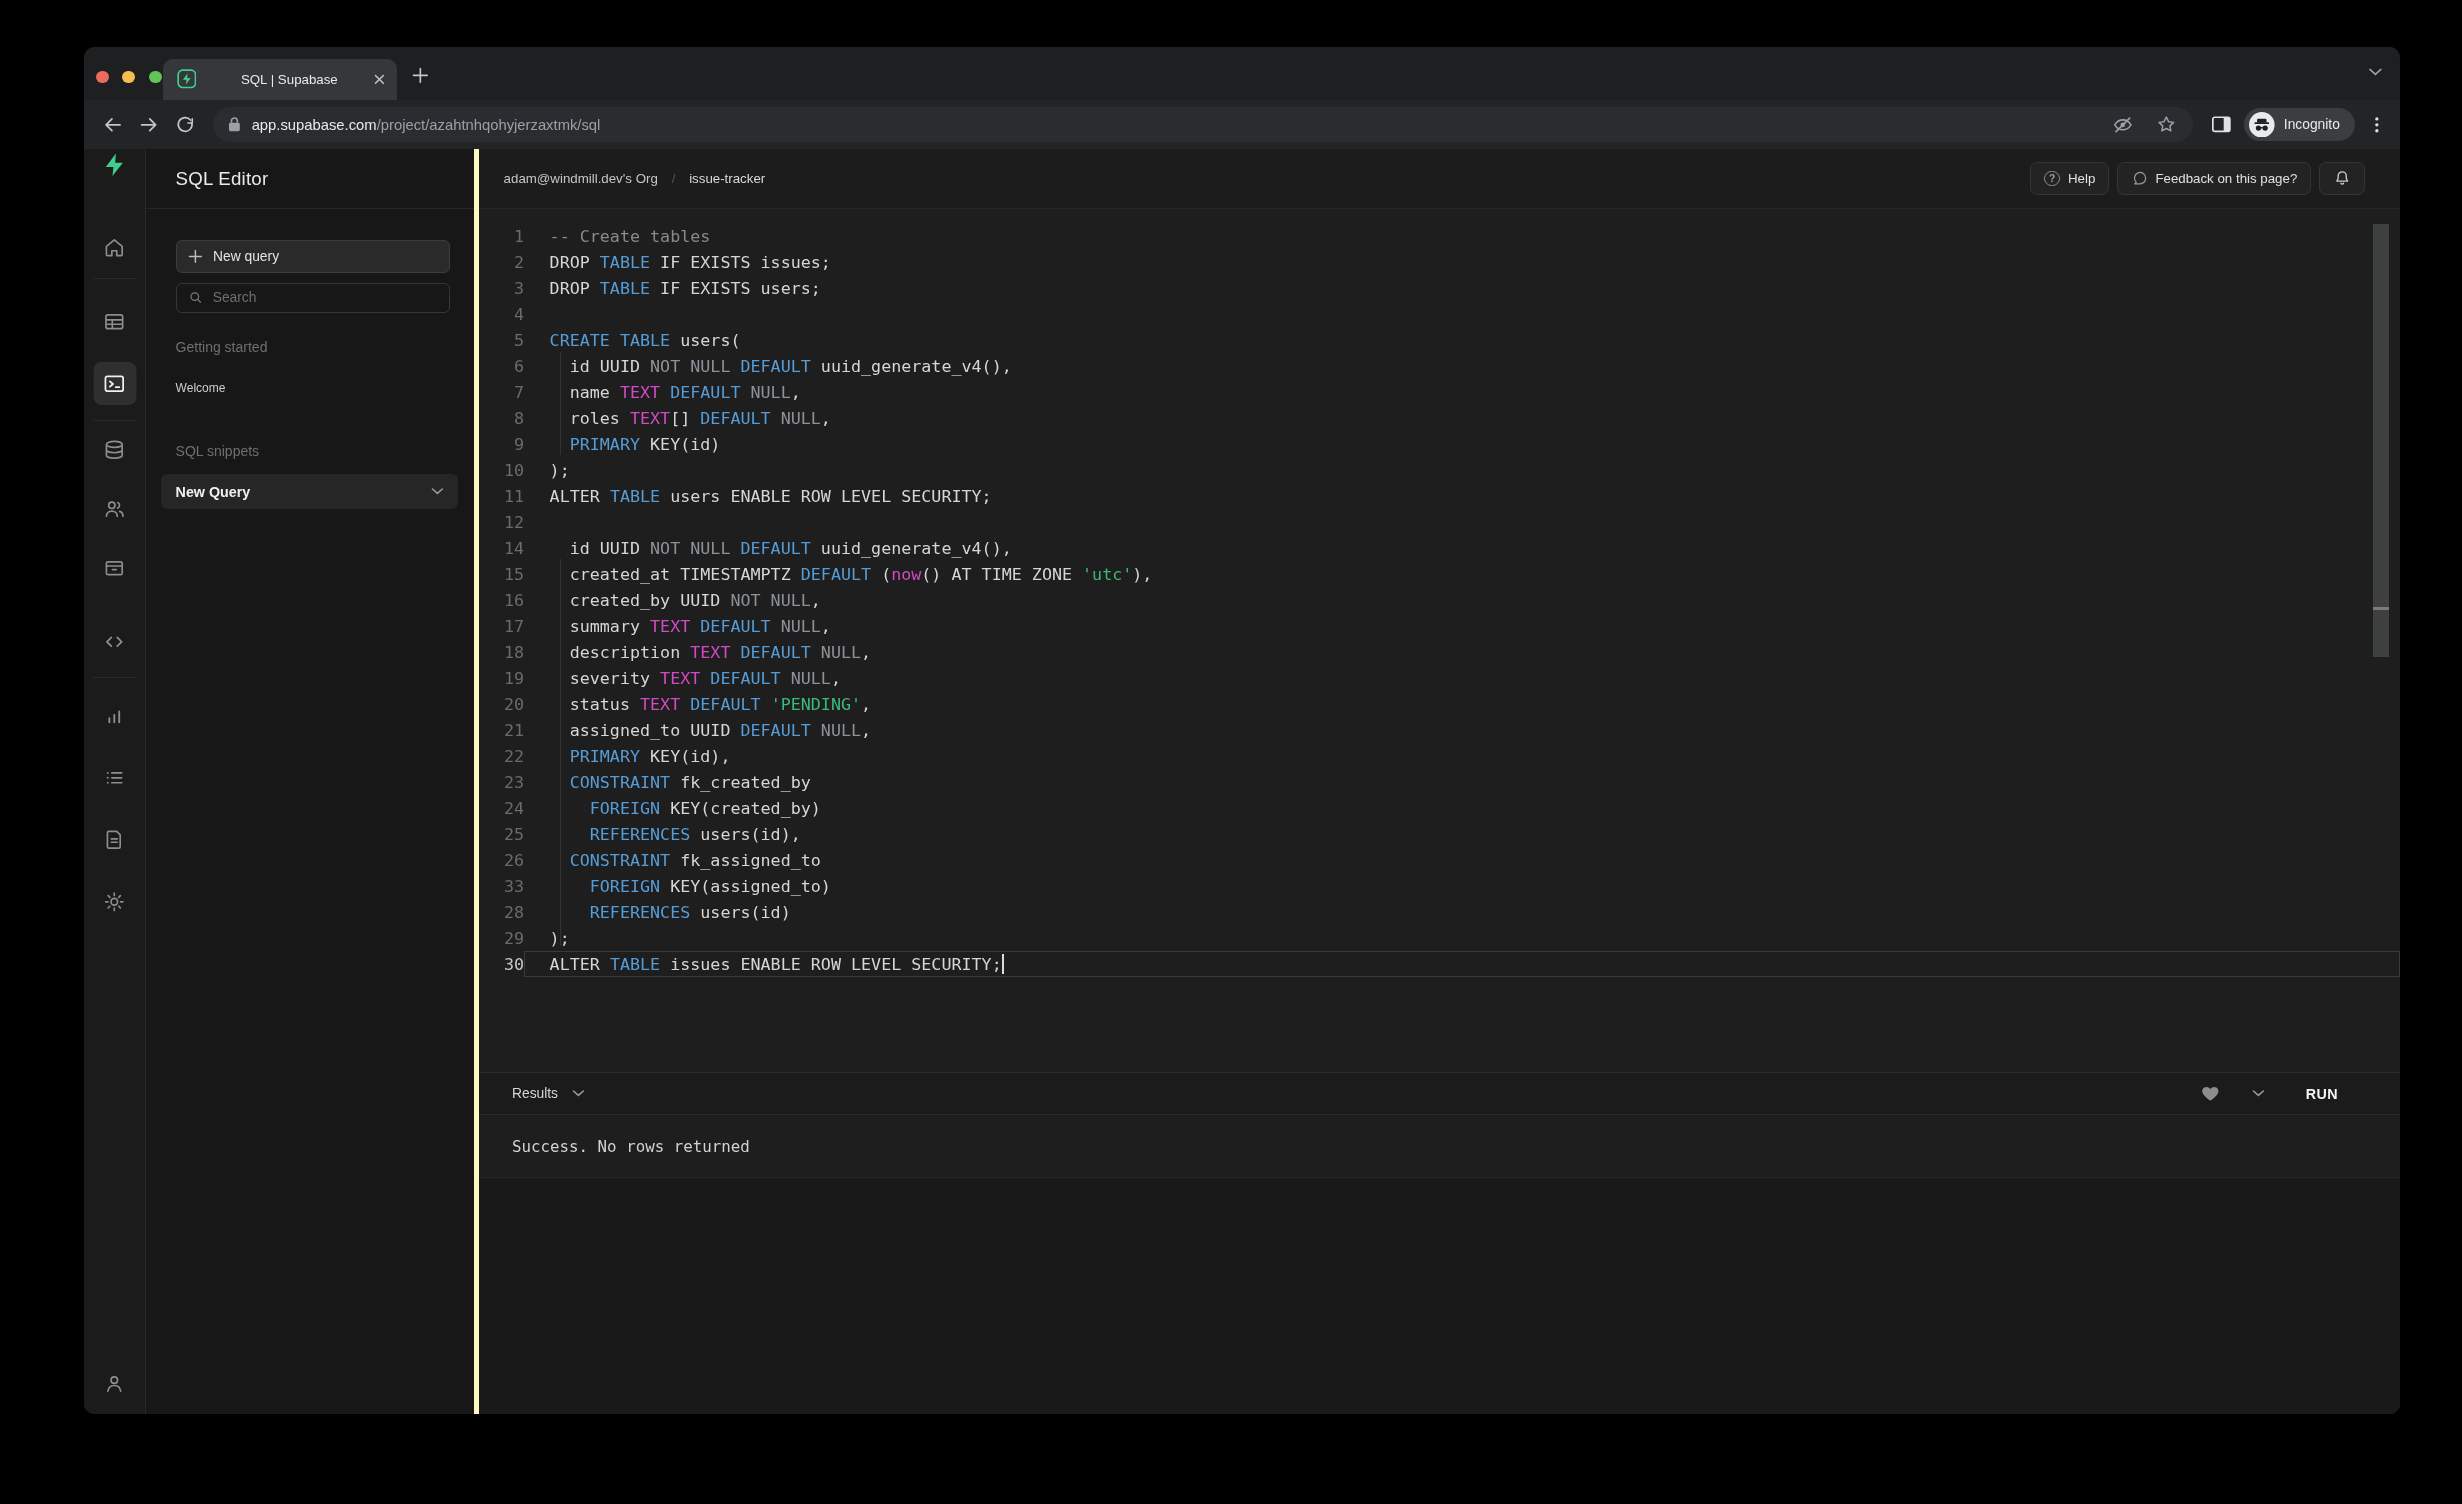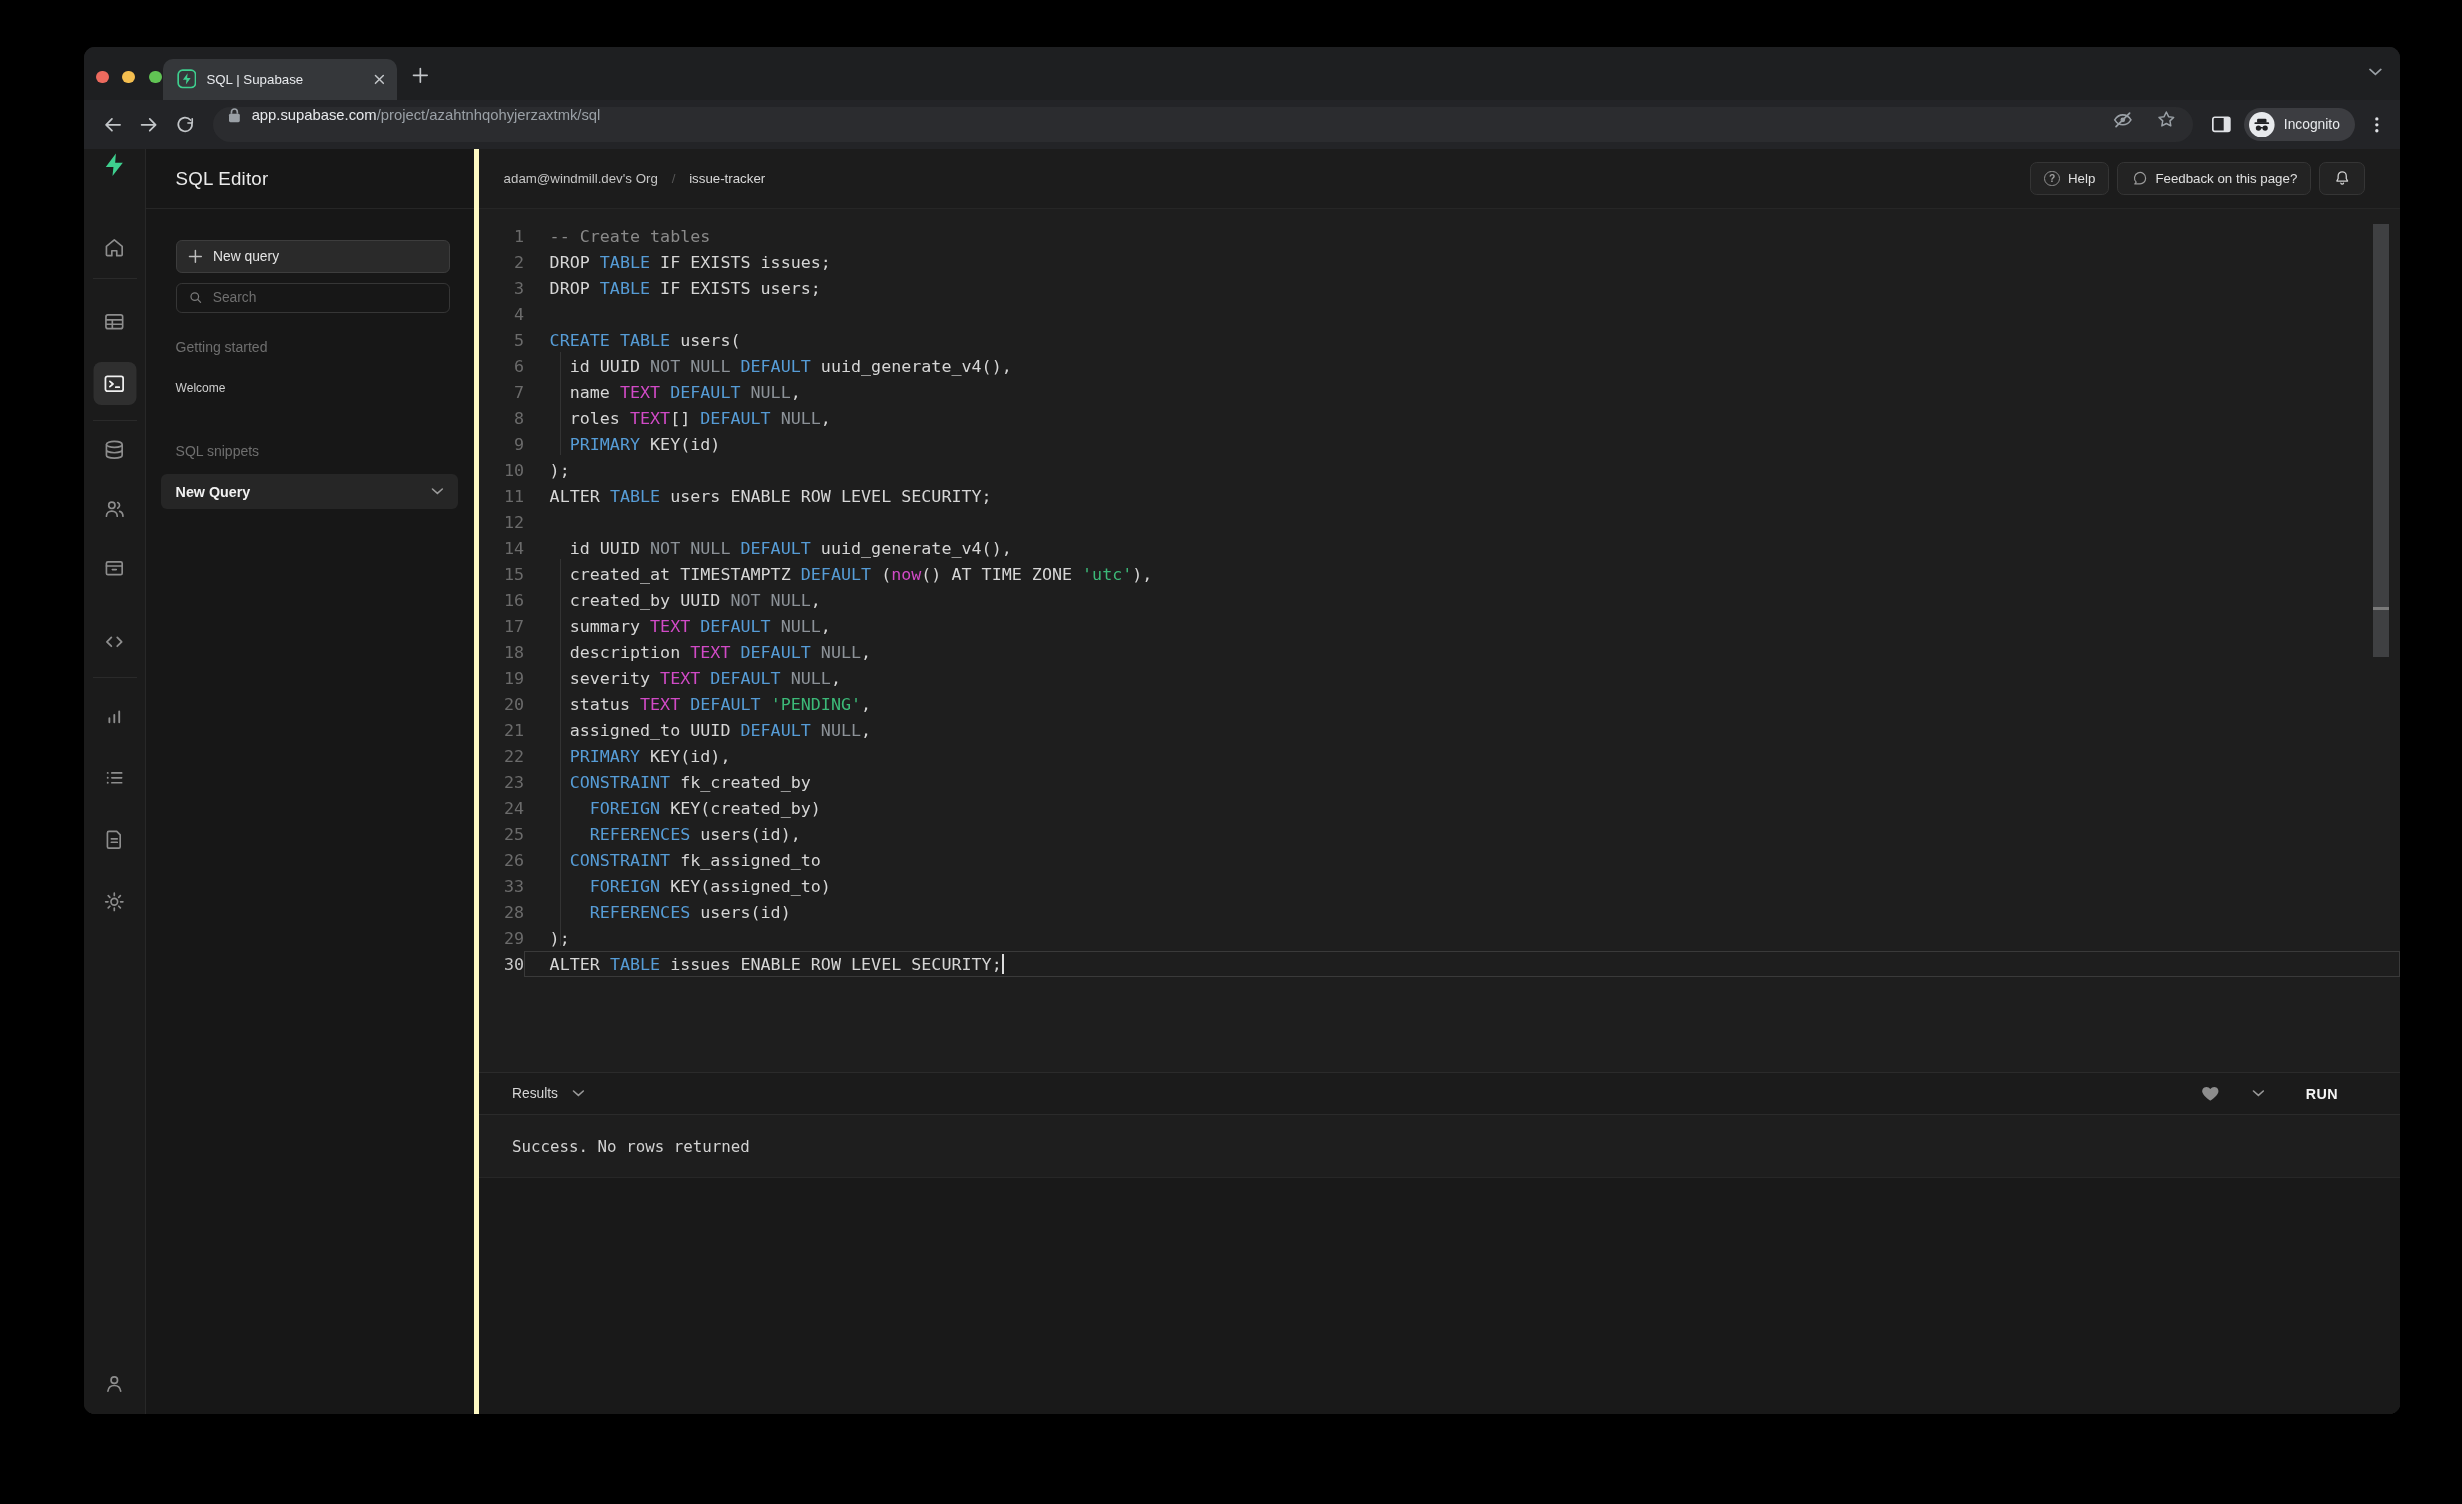--- a/index.html
+++ b/index.html
@@ -2,35 +2,35 @@
 <html><head>
 <meta charset="utf-8">
 <style>
   html,body{margin:0;padding:0;}
   body{width:2463px;height:1504px;background:#000;overflow:hidden;
        font-family:"Liberation Sans",sans-serif;-webkit-font-smoothing:antialiased;}
   .window{position:absolute;left:84px;top:47px;width:2316px;height:1367px;
           background:#1e1f21;border-radius:10.8px;overflow:hidden;box-shadow:0 19.7px 59px rgba(0,0,0,.65);}
 
   
-  .tabstrip{position:relative;height:53px;background:#1e1f21;}
+  .tabstrip{position:relative;height:53px;background:#1e1f21;text-align:center;}
   .traffic{position:absolute;left:11.8px;top:23.6px;display:flex;gap:13.8px;}
   .light{width:12.8px;height:12.8px;border-radius:50%;}
   .light.red{background:#ec6a5e}.light.yellow{background:#f4be4f}.light.green{background:#61c454}
   .tab{position:absolute;left:79px;top:11.8px;width:234px;height:41px;background:#35373a;
        border-radius:9.9px 9.9px 0 0;display:flex;align-items:center;padding:0 9.9px 0 13.8px;box-sizing:border-box;}
   .tab-title{flex:1;font-size:13.3px;color:#e8eaed;white-space:nowrap;overflow:hidden;margin-left:9.9px;}
   .newtab{position:absolute;left:325px;top:16.7px;width:23.6px;height:23.6px;display:flex;align-items:center;justify-content:center;}
   .tab-chevron{position:absolute;right:17.7px;top:19.7px;}
 
   
   .toolbar{height:49px;background:#232427;display:flex;align-items:center;padding:0 9.9px 0 5.9px;box-sizing:border-box;}
   .navbtn{width:27.6px;height:27.6px;margin-left:8.9px;display:flex;align-items:center;justify-content:center;flex:none;}
   .omnibox{flex:1;height:35px;margin:0 15.8px 0 13.8px;background:#2b2c2f;border-radius:17.7px;
-           display:flex;align-items:flex-start;padding:0 13.8px;min-width:0;}
+           display:flex;align-items:center;padding:0 13.8px;min-width:0;}
   .url{font-size:14.8px;margin-left:9.9px;white-space:nowrap;overflow:hidden;}
   .url .host{color:#e8eaed}.url .path{color:#9aa0a6}
   .omni-actions{margin-left:auto;display:flex;gap:17.7px;align-items:center;}
   .toolbtn{width:25.6px;height:25.6px;display:flex;align-items:center;justify-content:center;flex:none;}
   .incognito{height:33px;background:#3c3d41;border-radius:16.7px;display:flex;align-items:center;
              gap:8.9px;padding:0 14.8px 0 4.9px;margin:0 9.9px;flex:none;}
   .incog-label{font-size:13.8px;color:#e8eaed;}
 
   
   .app{display:flex;height:1265px;background:#1e1e1e;}

